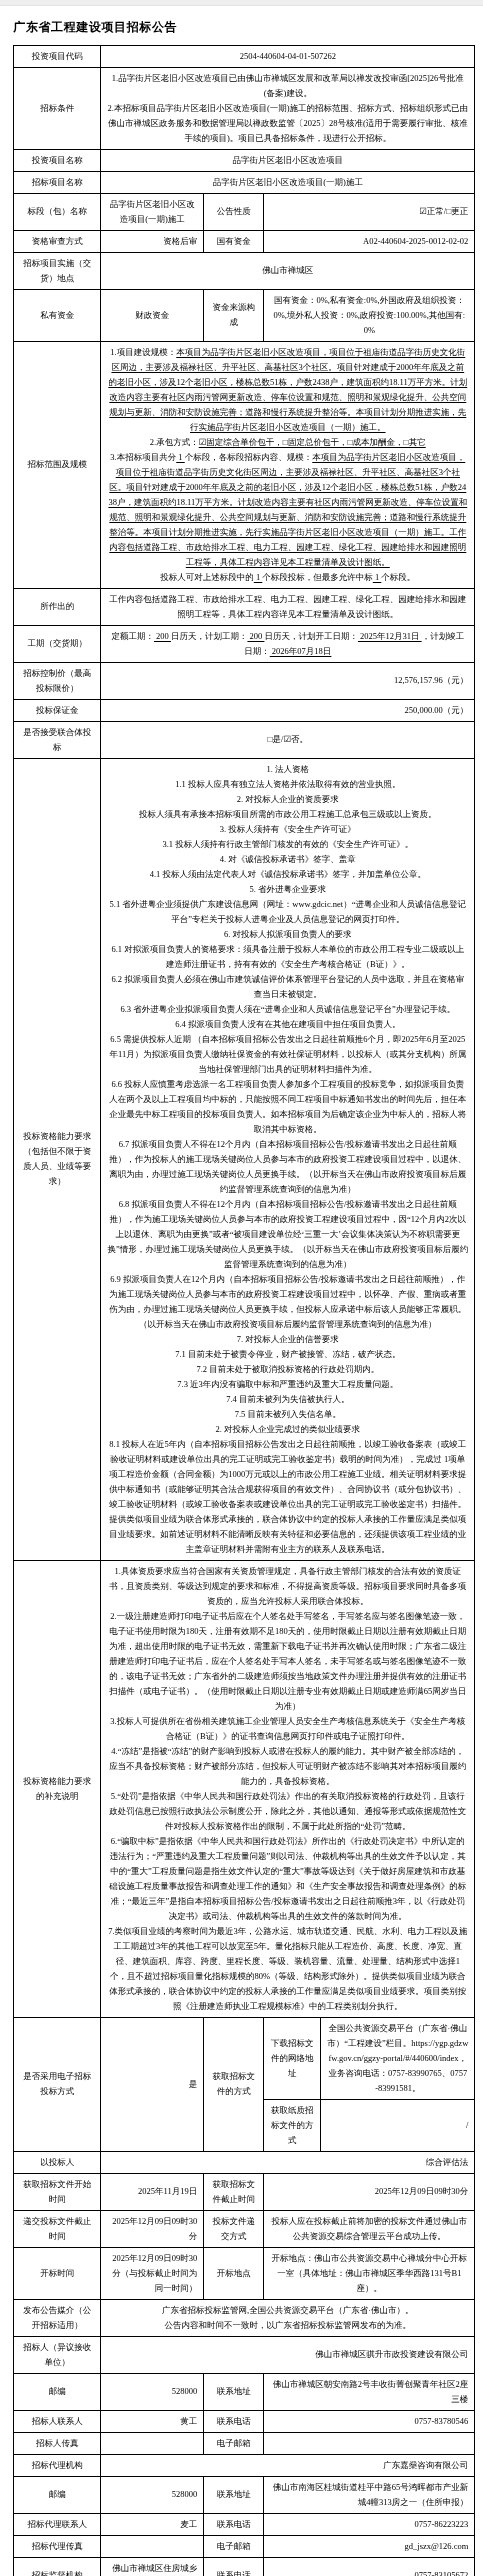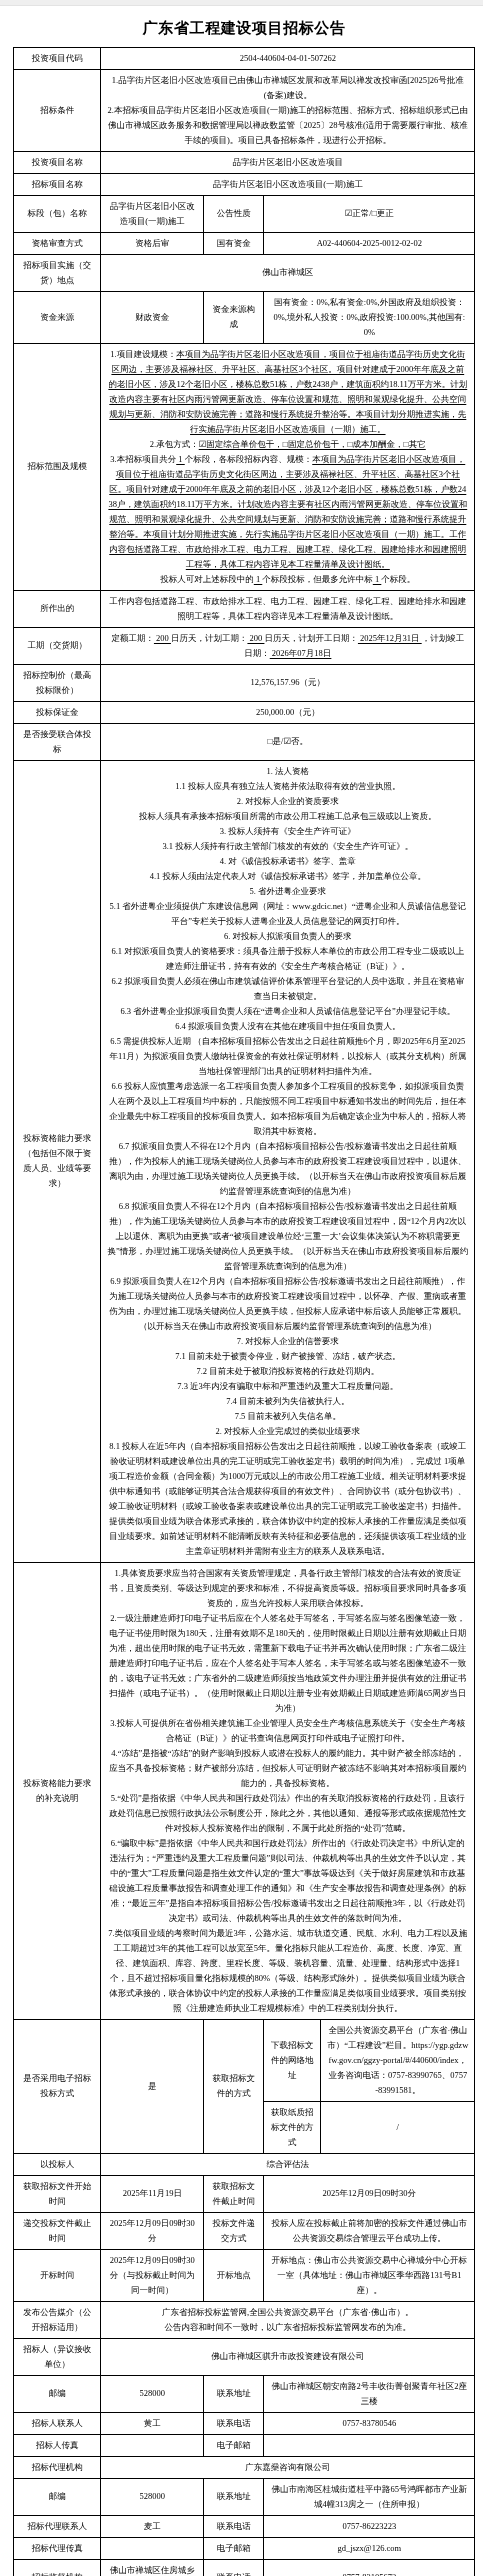--- a/index.html
+++ b/index.html
@@ -1,27 +1,27 @@
 <!DOCTYPE html>
 <html style="font-size:9.7px"><head>
 <meta charset="utf-8">
 <style>
   html,body{margin:0;padding:0;background:#fff;color:#000;}
   body{width:484px;font-family:"Liberation Serif","DejaVu Serif",serif;}
   .top-strip{height:4.8px;background:#efefef;border-bottom:0.6px solid #e3e3e3;}
   .doc{padding:8.5px 9px 12px 13.3px;}
-  .doc-title{font-family:"Liberation Sans","DejaVu Sans",sans-serif;font-size:15px;font-weight:bold;
-             text-align:center;margin:4.8px 0 8.5px 0;letter-spacing:0.6px;}
+  .doc-title{font-family:"Liberation Sans","DejaVu Sans",sans-serif;font-size:12px;font-weight:bold;
+             margin:4.8px 0 8.5px 0;letter-spacing:0.6px;}
   table.ann{border-collapse:collapse;table-layout:fixed;width:461px;}
   table.ann td{border:0.6px solid #000;padding:3px 6px;font-size:8.5px;line-height:15px;
                vertical-align:middle;word-break:break-all;overflow-wrap:break-word;}
   td.lbl{font-family:"Liberation Sans","DejaVu Sans",sans-serif;font-weight:normal;
          text-align:center;padding:3px 3.6px;}
   td.a-left{text-align:center;}
-  td.a-center{text-align:center;}
+  td.a-center{text-align:right;}
   .p{margin:0;}
   .u{text-decoration:underline;text-underline-offset:1.8px;}
 </style>
 </head>
 <body>
 
 <div class="top-strip"></div>
 
 <div class="doc">
   <h1 class="doc-title">广东省工程建设项目招标公告</h1>
@@ -98,21 +98,21 @@
         <tr>
           <td colspan="1" class="lbl">
             <div class="p"><span>招标项目实施（交货）地点</span></div>
           </td>
           <td colspan="4" class="val a-left">
             <div class="p"><span>佛山市禅城区</span></div>
           </td>
         </tr>
         <tr>
           <td colspan="1" class="lbl">
-            <div class="p"><span>资金来源</span></div>
+            <div class="p"><span>私有资金</span></div>
           </td>
           <td colspan="1" class="val a-left">
             <div class="p"><span>财政资金</span></div>
           </td>
           <td colspan="1" class="lbl">
             <div class="p"><span>资金来源构成</span></div>
           </td>
           <td colspan="2" class="val a-left">
             <div class="p"><span>国有资金：0%,私有资金:0%,外国政府及组织投资：0%,境外私人投资：0%,政府投资:100.00%,其他国有:0%</span></div>
           </td>

